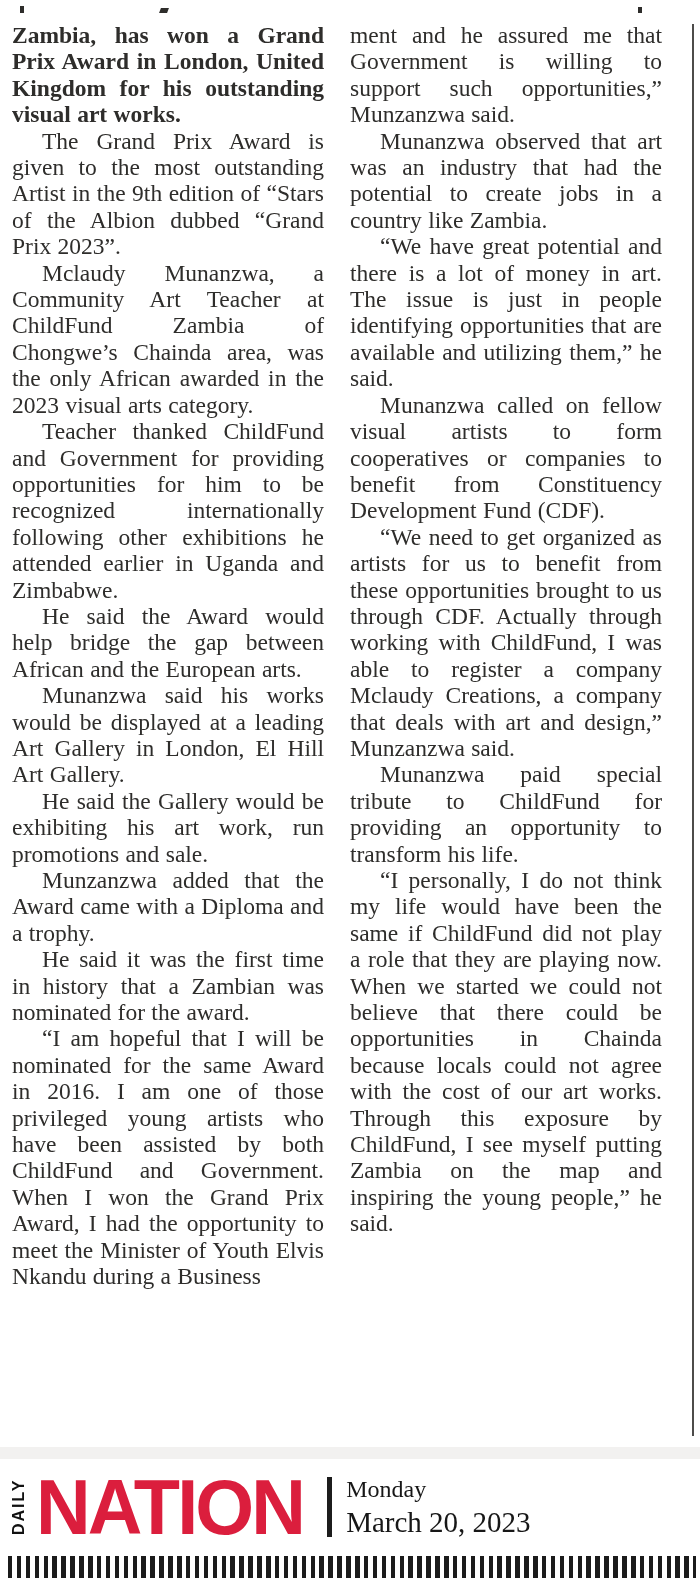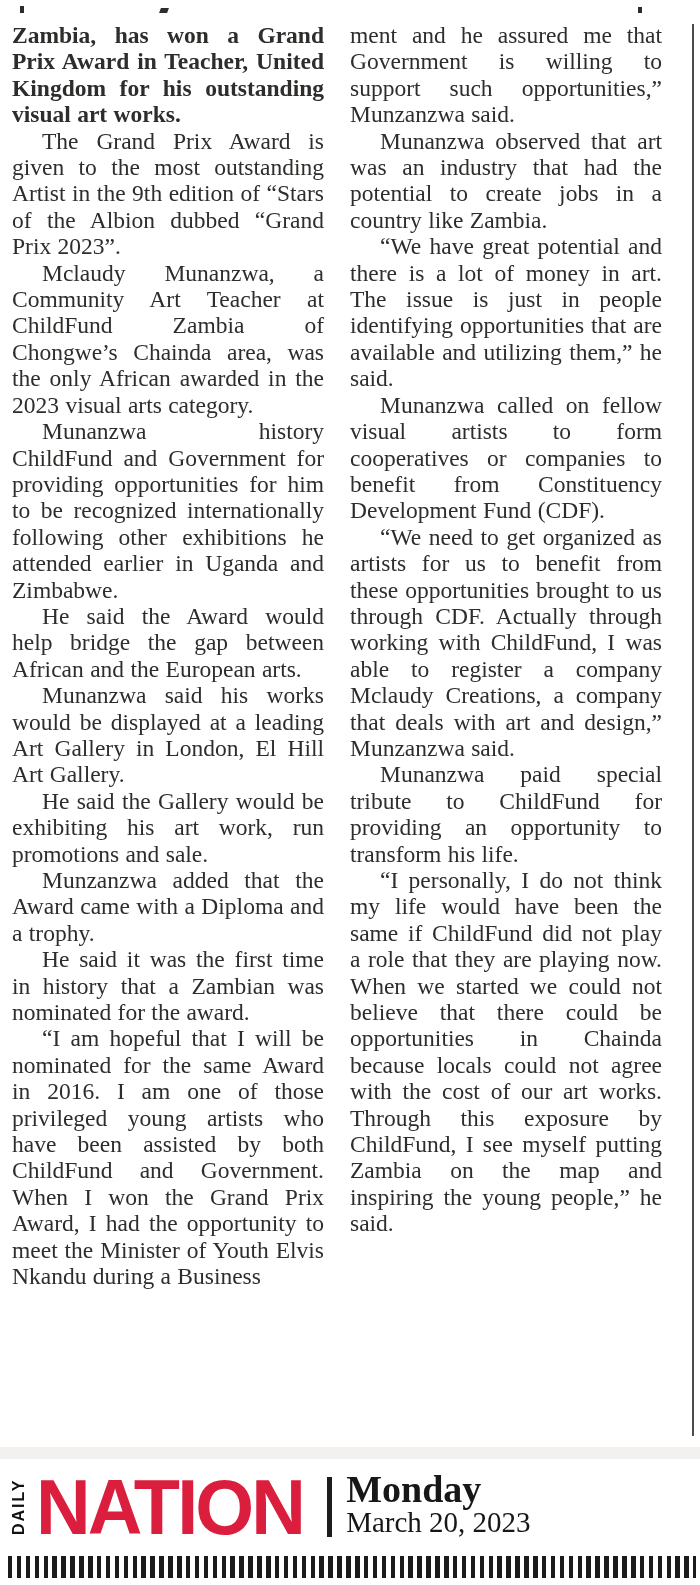--- a/index.html
+++ b/index.html
@@ -45,41 +45,41 @@
   .nation{
     font-family:"Liberation Sans", sans-serif;font-weight:bold;
     font-size:78px;line-height:76px;letter-spacing:-3px;
     transform:scaleX(0.97);transform-origin:left center;
     margin-left:8px;white-space:nowrap;
   }
   .masthead-divider{
     width:5px;height:60px;background:#1c1c1c;margin-left:16px;margin-right:14px;flex:0 0 auto;
   }
   .date-block{display:flex;flex-direction:column;justify-content:center;color:#171717;}
-  .day{font-weight:bold;font-size:38px;line-height:30px;}
+  .day{font-weight:normal;font-size:24px;line-height:30px;}
   .date{font-size:29px;line-height:36px;}
   
   .barcode{
     position:absolute;left:8px;top:1556px;width:688px;height:22px;
     background:repeating-linear-gradient(90deg,#1b1b1b 0px,#1b1b1b 4.5px,#ffffff 4.5px,#ffffff 8.9px);
   }
 </style>
 </head>
 <body>
 
 <div class="artifact" id="art1"></div>
 <div class="artifact" id="art2"></div>
 <div class="artifact" id="art3"></div>
 
 <div class="article">
   <div class="col" id="col-0">
-      <p class="lead noindent">Zambia, has won a Grand Prix Award in Teacher, United Kingdom for his outstanding visual art works.</p>
+      <p class="lead noindent">Zambia, has won a Grand Prix Award in London, United Kingdom for his outstanding visual art works.</p>
       <p>The Grand Prix Award is given to the most outstanding Artist in the 9th edition of “Stars of the Albion dubbed “Grand Prix 2023”.</p>
       <p>Mclaudy Munanzwa, a Community Art Teacher at ChildFund Zambia of Chongwe’s Chainda area, was the only African awarded in the 2023 visual arts category.</p>
-      <p>Munanzwa history ChildFund and Government for providing opportunities for him to be recognized internationally following other exhibitions he attended earlier in Uganda and Zimbabwe.</p>
+      <p>Teacher thanked ChildFund and Government for providing opportunities for him to be recognized internationally following other exhibitions he attended earlier in Uganda and Zimbabwe.</p>
       <p>He said the Award would help bridge the gap between African and the European arts.</p>
       <p>Munanzwa said his works would be displayed at a leading Art Gallery in London, El Hill Art Gallery.</p>
       <p>He said the Gallery would be exhibiting his art work, run promotions and sale.</p>
       <p>Munzanzwa added that the Award came with a Diploma and a trophy.</p>
       <p>He said it was the first time in history that a Zambian was nominated for the award.</p>
       <p>“I am hopeful that I will be nominated for the same Award in 2016. I am one of those privileged young artists who have been assisted by both ChildFund and Government. When I won the Grand Prix Award, I had the opportunity to meet the Minister of Youth Elvis Nkandu during a Business</p>
     </div>
   <div class="col" id="col-1">
       <p class="noindent">ment and he assured me that Government is willing to support such opportunities,” Munzanzwa said.</p>
       <p>Munanzwa observed that art was an industry that had the potential to create jobs in a country like Zambia.</p>

